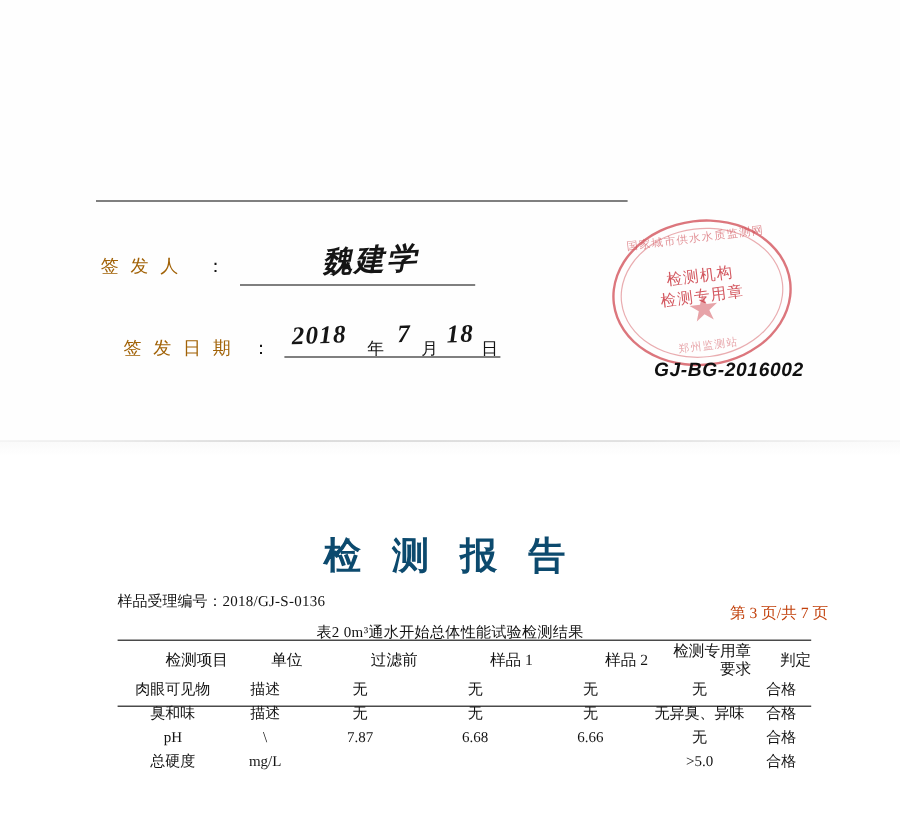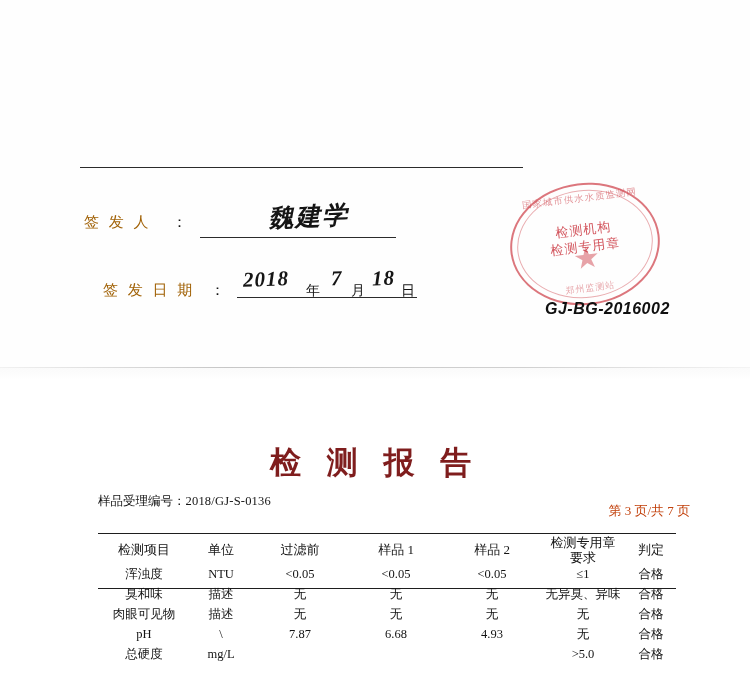--- a/index.html
+++ b/index.html
@@ -165,21 +165,21 @@
   }
 
   .report-title {
     position: absolute;
     left: 0; right: 0;
     top: 62px;
     text-align: center;
     font-size: 31px;
     font-weight: 700;
     letter-spacing: 9px;
-    color: #7f1d1d;
+    color: #0c4a6e;
   }
 
   .sample-no {
     position: absolute;
     left: 98px;
     top: 113px;
     font-size: 12.5px;
     color: #141414;
     white-space: nowrap;
   }
@@ -219,20 +219,21 @@
   table.result th, table.result td {
     text-align: center;
     padding: 0;
     border: none;
     font-weight: normal;
     vertical-align: middle;
   }
   table.result thead tr.head-main th {
     height: 24px;
     font-size: 13px;
+    text-align: right;
   }
   table.result thead tr.head-sub th {
     height: 15px;
     font-size: 9px;
     font-family: "Liberation Serif", serif;
   }
   table.result tbody td {
     height: 20px;
   }
   .hline-top {
@@ -312,20 +313,21 @@
 <div class="sheet-bottom">
 
   <div class="report-title">检 测 报 告</div>
 
   <div class="sample-no">
     <span>样品受理编号：</span><span class="val">2018/GJ-S-0136</span>
   </div>
 
   <div class="page-no">第 3 页/共 7 页</div>
 
+  <div class="table-caption">表2  0m³通水开始总体性能试验检测结果</div>
 
   <div class="hline-top"></div>
   <div class="hline-mid"></div>
 
   <table class="result">
     <thead>
       <tr class="head-main">
         <th class="col-item">检测项目</th>
         <th class="col-unit">单位</th>
         <th class="col-pre">过滤前</th>
@@ -335,52 +337,43 @@
           <span class="std-stack">
             <span>检测专用章</span>
             <span class="l2">要求</span>
           </span>
         </th>
         <th class="col-judge">判定</th>
       </tr>
     </thead>
     <tbody>
       <tr>
-        <td>浑浊度</td>
-        <td>NTU</td>
-        <td>&lt;0.05</td>
-        <td>&lt;0.05</td>
-        <td>&lt;0.05</td>
-        <td>≤1</td>
+        <td>肉眼可见物</td>
+        <td>描述</td>
+        <td>无</td>
+        <td>无</td>
+        <td>无</td>
+        <td>无</td>
         <td>合格</td>
       </tr>
       <tr>
         <td>臭和味</td>
         <td>描述</td>
         <td>无</td>
         <td>无</td>
         <td>无</td>
         <td>无异臭、异味</td>
-        <td>合格</td>
-      </tr>
-      <tr>
-        <td>肉眼可见物</td>
-        <td>描述</td>
-        <td>无</td>
-        <td>无</td>
-        <td>无</td>
-        <td>无</td>
         <td>合格</td>
       </tr>
       <tr>
         <td>pH</td>
         <td>\</td>
         <td>7.87</td>
         <td>6.68</td>
-        <td>4.93</td>
+        <td>6.66</td>
         <td>无</td>
         <td>合格</td>
       </tr>
       <tr>
         <td>总硬度</td>
         <td>mg/L</td>
         <td></td>
         <td></td>
         <td></td>
         <td>&gt;5.0</td>

